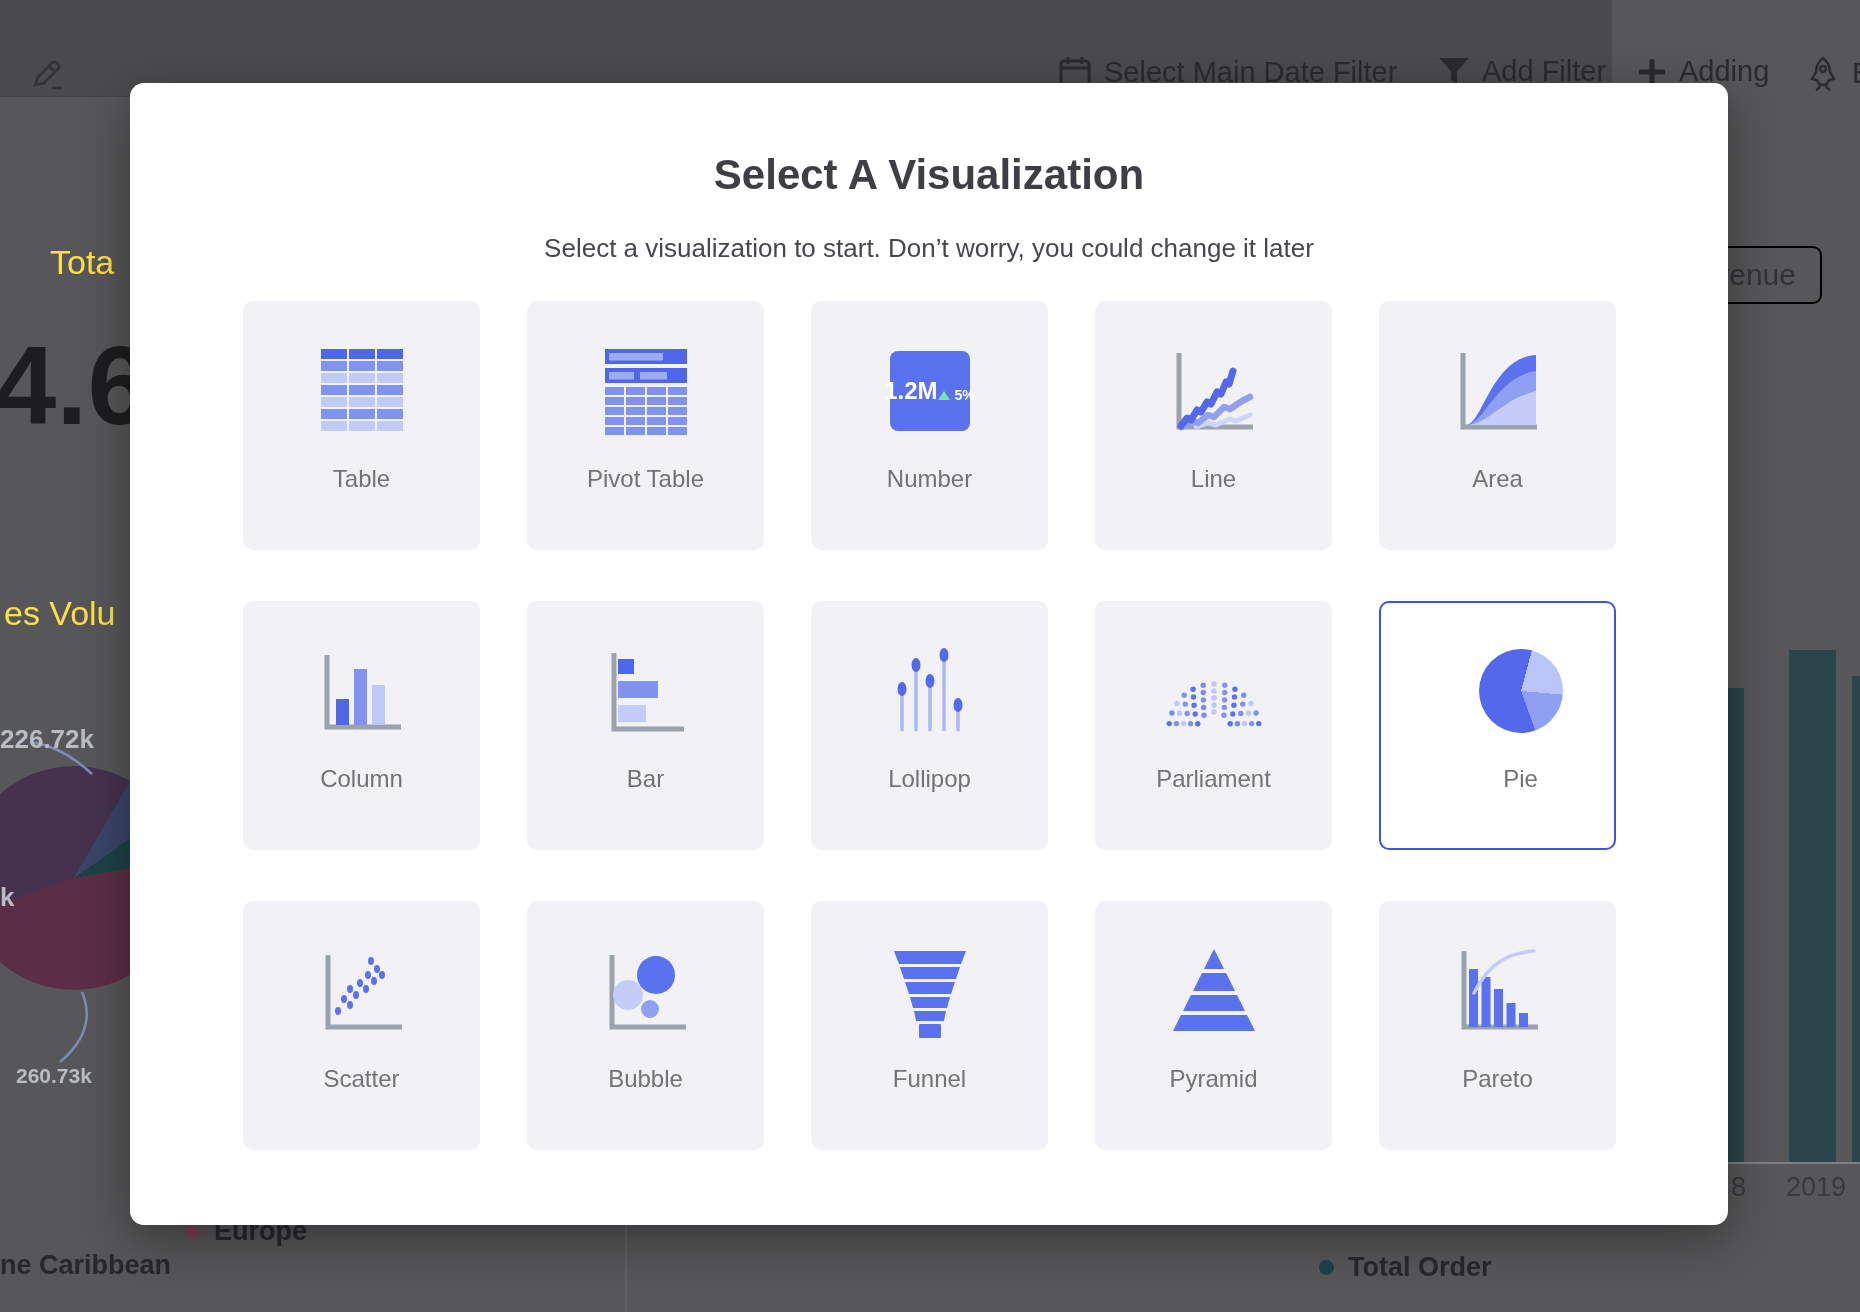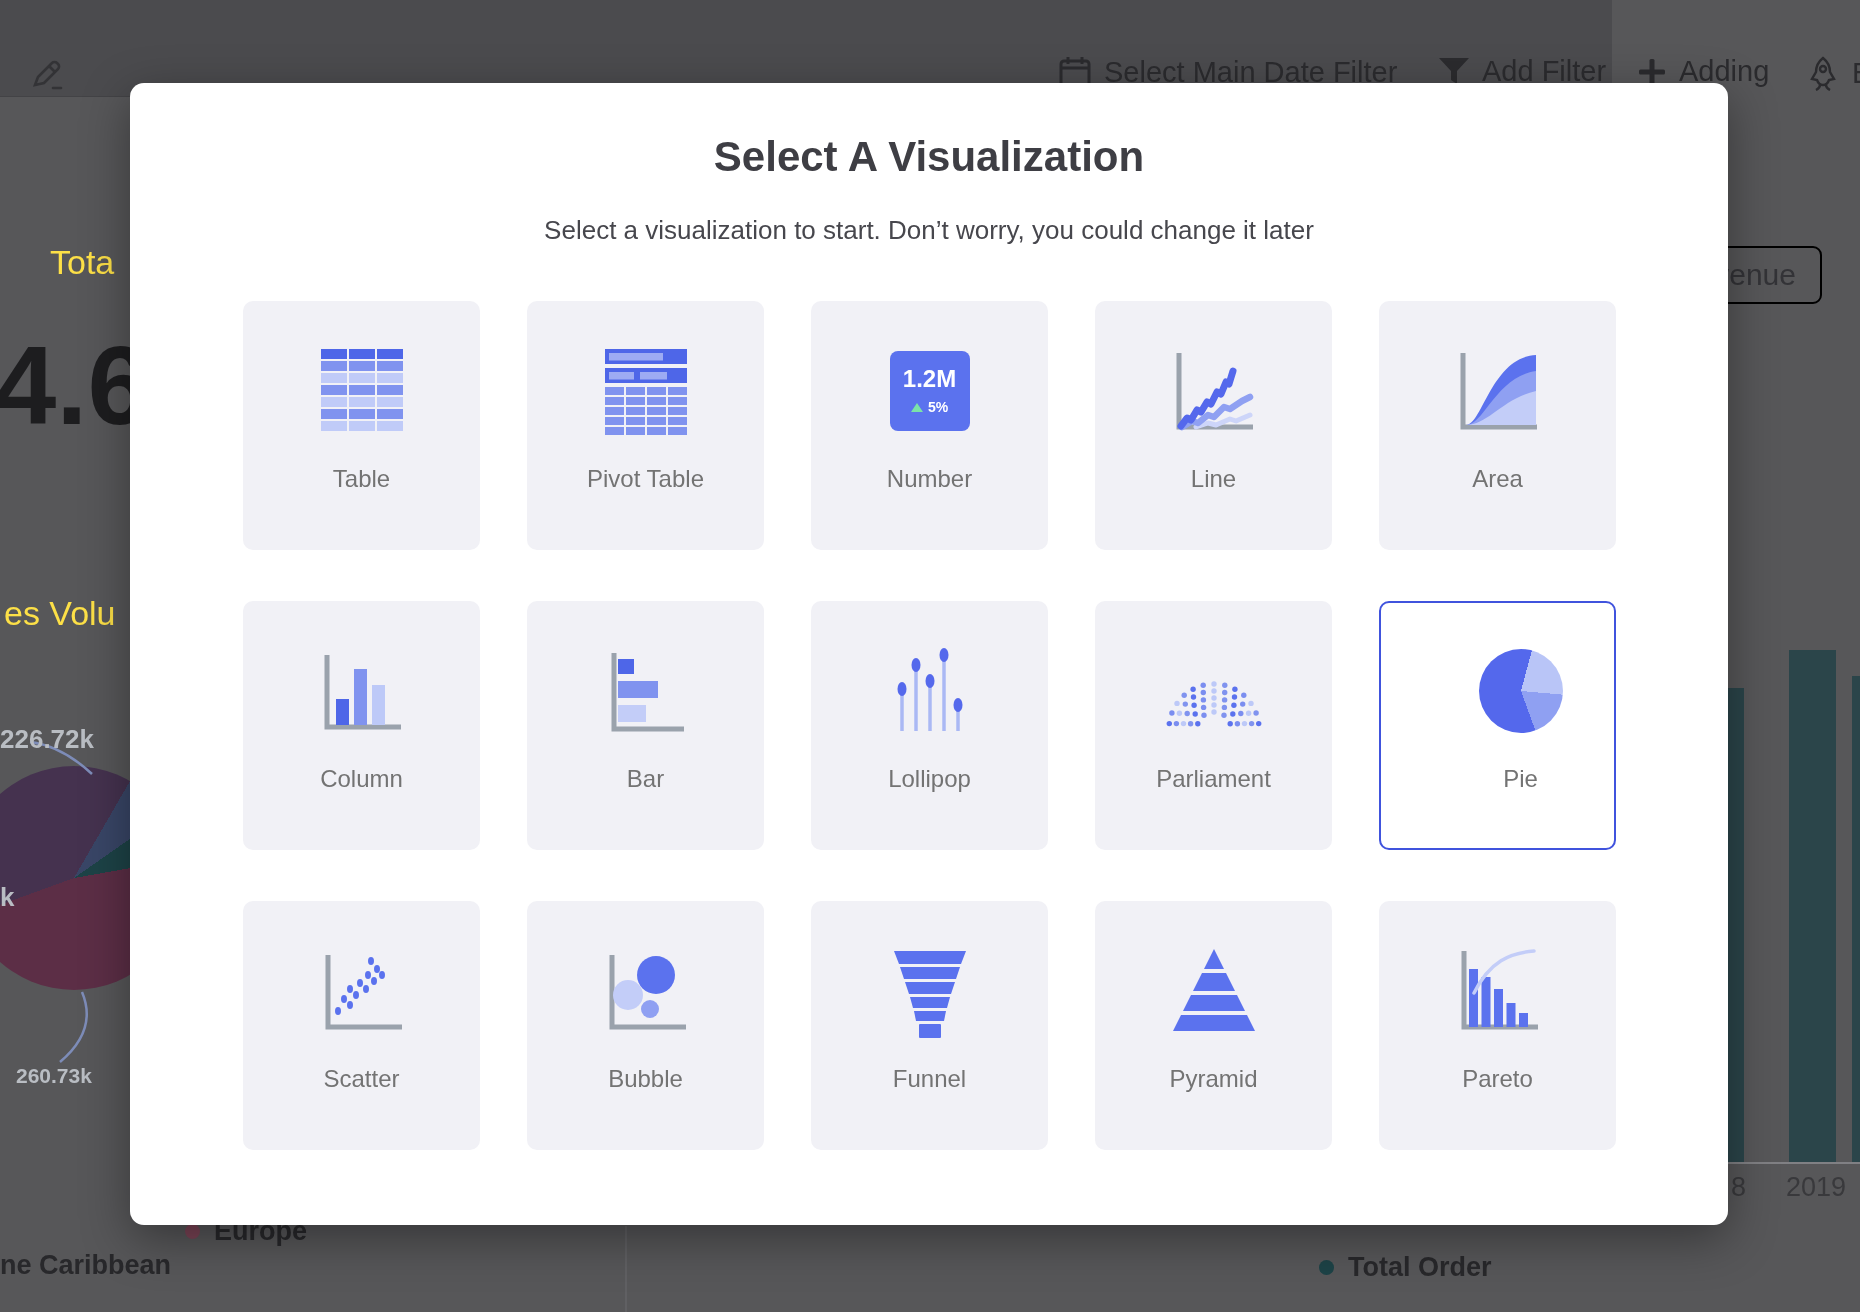--- a/index.html
+++ b/index.html
@@ -19,31 +19,31 @@
   .teal-bar{position:absolute;background:#2b454a;}
   .axis-line{position:absolute;background:#808084;}
   .v-divider{position:absolute;left:625px;top:1226px;width:2px;height:86px;background:#606063;}
   .venue-btn{position:absolute;left:1695px;top:246px;width:127px;height:58px;border:2px solid #000000;border-radius:9px;
     color:#333337;font-size:30px;display:flex;align-items:center;justify-content:flex-end;padding-right:24px;background:transparent;}
 
   
   .overlay{position:absolute;left:0;top:0;width:1860px;height:1312px;background:transparent;z-index:5;}
   .modal{position:absolute;left:130px;top:83px;width:1598px;height:1142px;background:#ffffff;border-radius:14px;
     box-shadow:0 14px 48px rgba(0,0,0,0.38);z-index:10;}
-  .modal-title{margin-top:50px;text-align:center;font-size:42px;font-weight:700;color:#3e3e44;}
+  .modal-title{margin-top:68px;text-align:center;font-size:42px;font-weight:700;color:#3e3e44;}
   .modal-subtitle{margin-top:34px;text-align:center;font-size:26px;color:#47474d;}
   .tile-grid{position:absolute;left:113px;top:218px;display:grid;grid-template-columns:repeat(5,237px);
     grid-template-rows:repeat(3,249px);column-gap:47px;row-gap:51px;}
   .tile{background:#f1f1f6;border-radius:10px;cursor:pointer;display:flex;flex-direction:column;align-items:center;}
   .tile.selected{background:#ffffff;border:2px solid #4053dd;padding-left:46px;}
   .icon-wrap{margin-top:42px;width:96px;height:96px;display:flex;align-items:center;justify-content:center;}
   .tile.selected .icon-wrap{margin-top:40px;}
   .tile-label{margin-top:26px;font-size:24px;color:#737373;}
   
-  .num-card{width:80px;height:80px;border-radius:8px;background:#5b72ee;display:flex;flex-direction:column;
+  .num-card{width:80px;height:80px;border-radius:8px;background:#5b72ee;display:flex;
     align-items:center;justify-content:center;color:#fff;}
   .num-value{font-size:24px;font-weight:700;line-height:1;}
   .num-delta{margin-top:8px;display:flex;align-items:center;gap:5px;font-size:14px;font-weight:700;}
   .tri-up{width:0;height:0;border-left:6px solid transparent;border-right:6px solid transparent;border-bottom:9px solid #7be3a8;}
   
   .pie-circle{width:84px;height:84px;border-radius:50%;
     background:conic-gradient(#5468ec 0 15deg,#b9c5f7 15deg 95deg,#8fa0f2 95deg 160deg,#5468ec 160deg 360deg);}
 </style>
 </head>
 <body>

